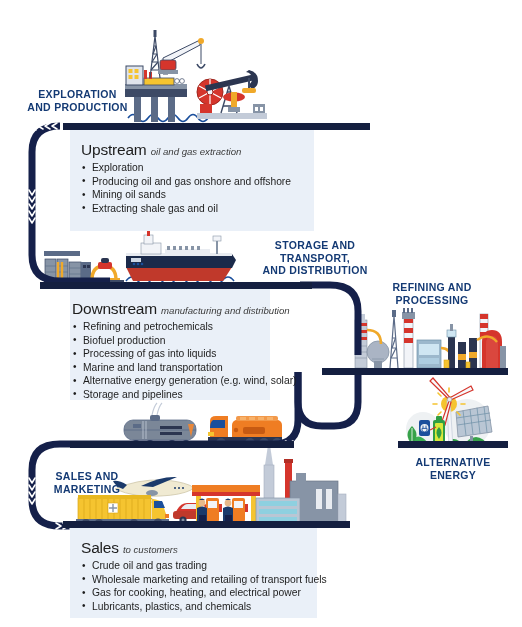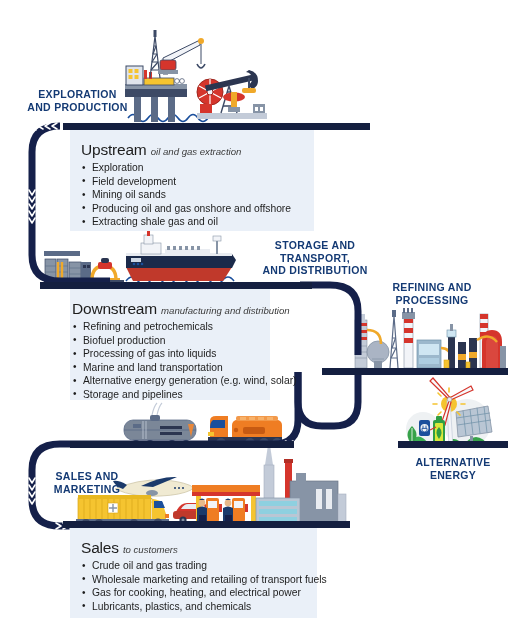--- a/index.html
+++ b/index.html
@@ -574,23 +574,22 @@
     <div>MARKETING</div>
   </div>
 
   <div class="txtbox" style="left:70px;top:130px;width:244px;height:101px;padding:11px 0 0 11px;">
     <div class="bx-head">
       <span>Upstream</span>
       <span class="sub">oil and gas extraction</span>
     </div>
     <ul class="bx-list">
       <li>Exploration</li>
-      <li>Field development</li>
+      <li>Producing oil and gas onshore and offshore</li>
       <li>Mining oil sands</li>
-      <li>Producing oil and gas onshore and offshore</li>
       <li>Extracting shale gas and oil</li>
     </ul>
   </div>
 
   <div class="txtbox" style="left:70px;top:289px;width:200px;height:111px;padding:11px 0 0 2px;">
     <div class="bx-head">
       <span>Downstream</span>
       <span class="sub">manufacturing and distribution</span>
     </div>
     <ul class="bx-list">

